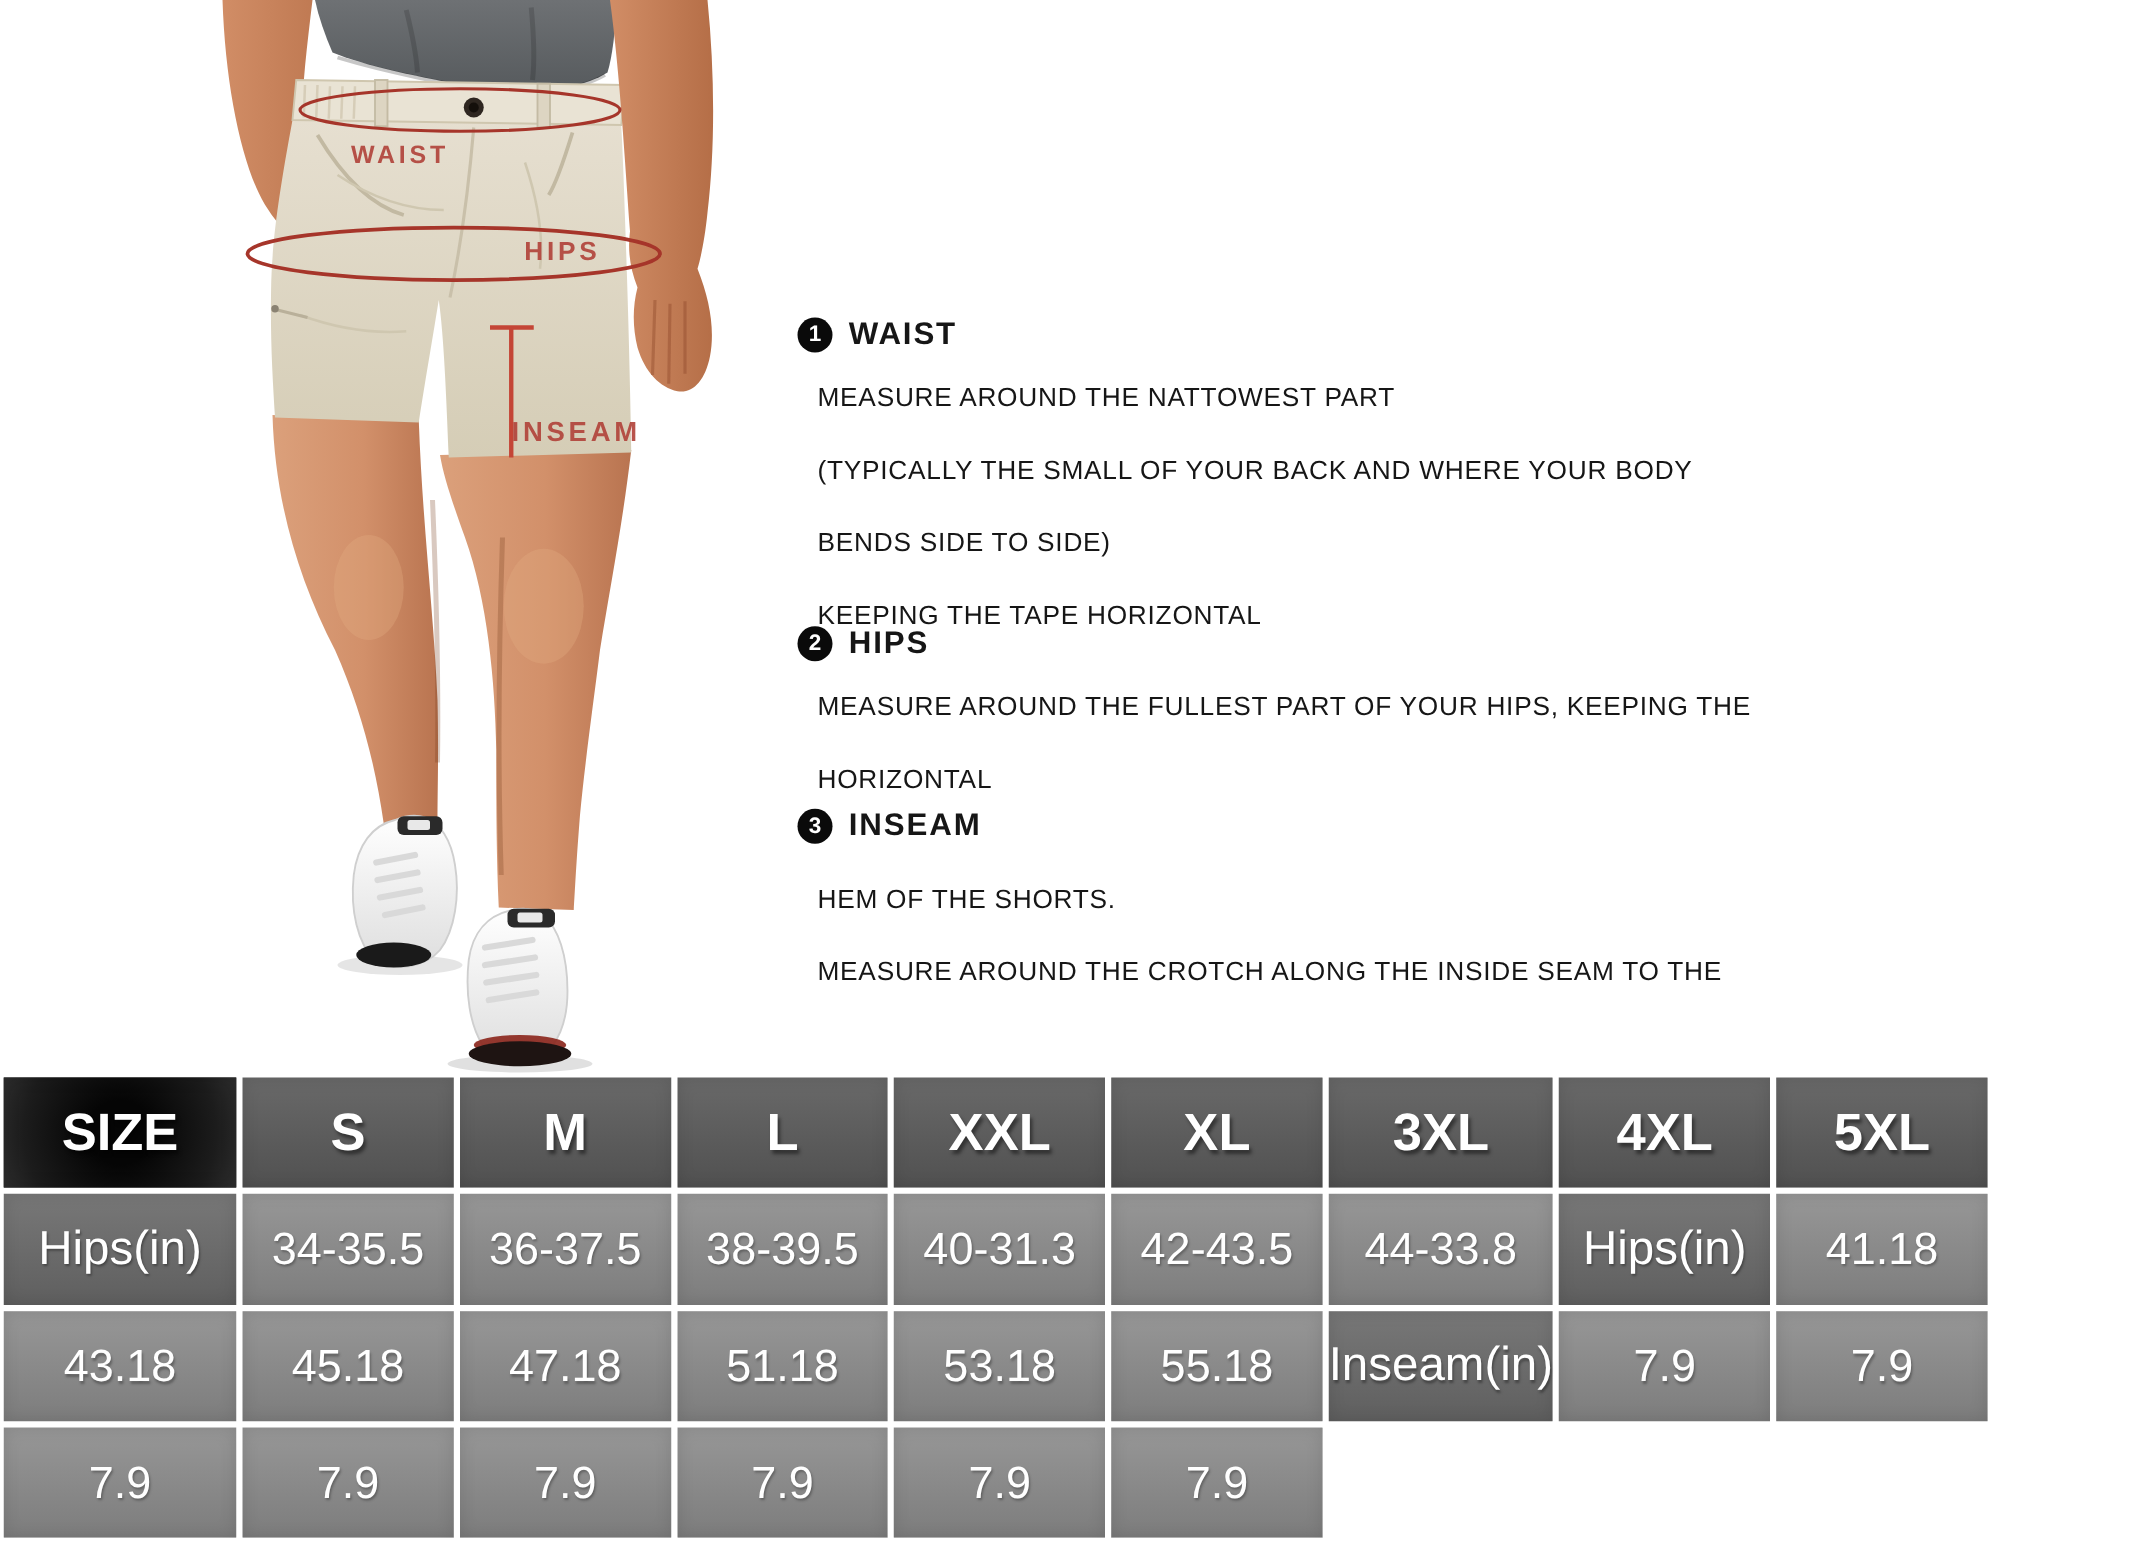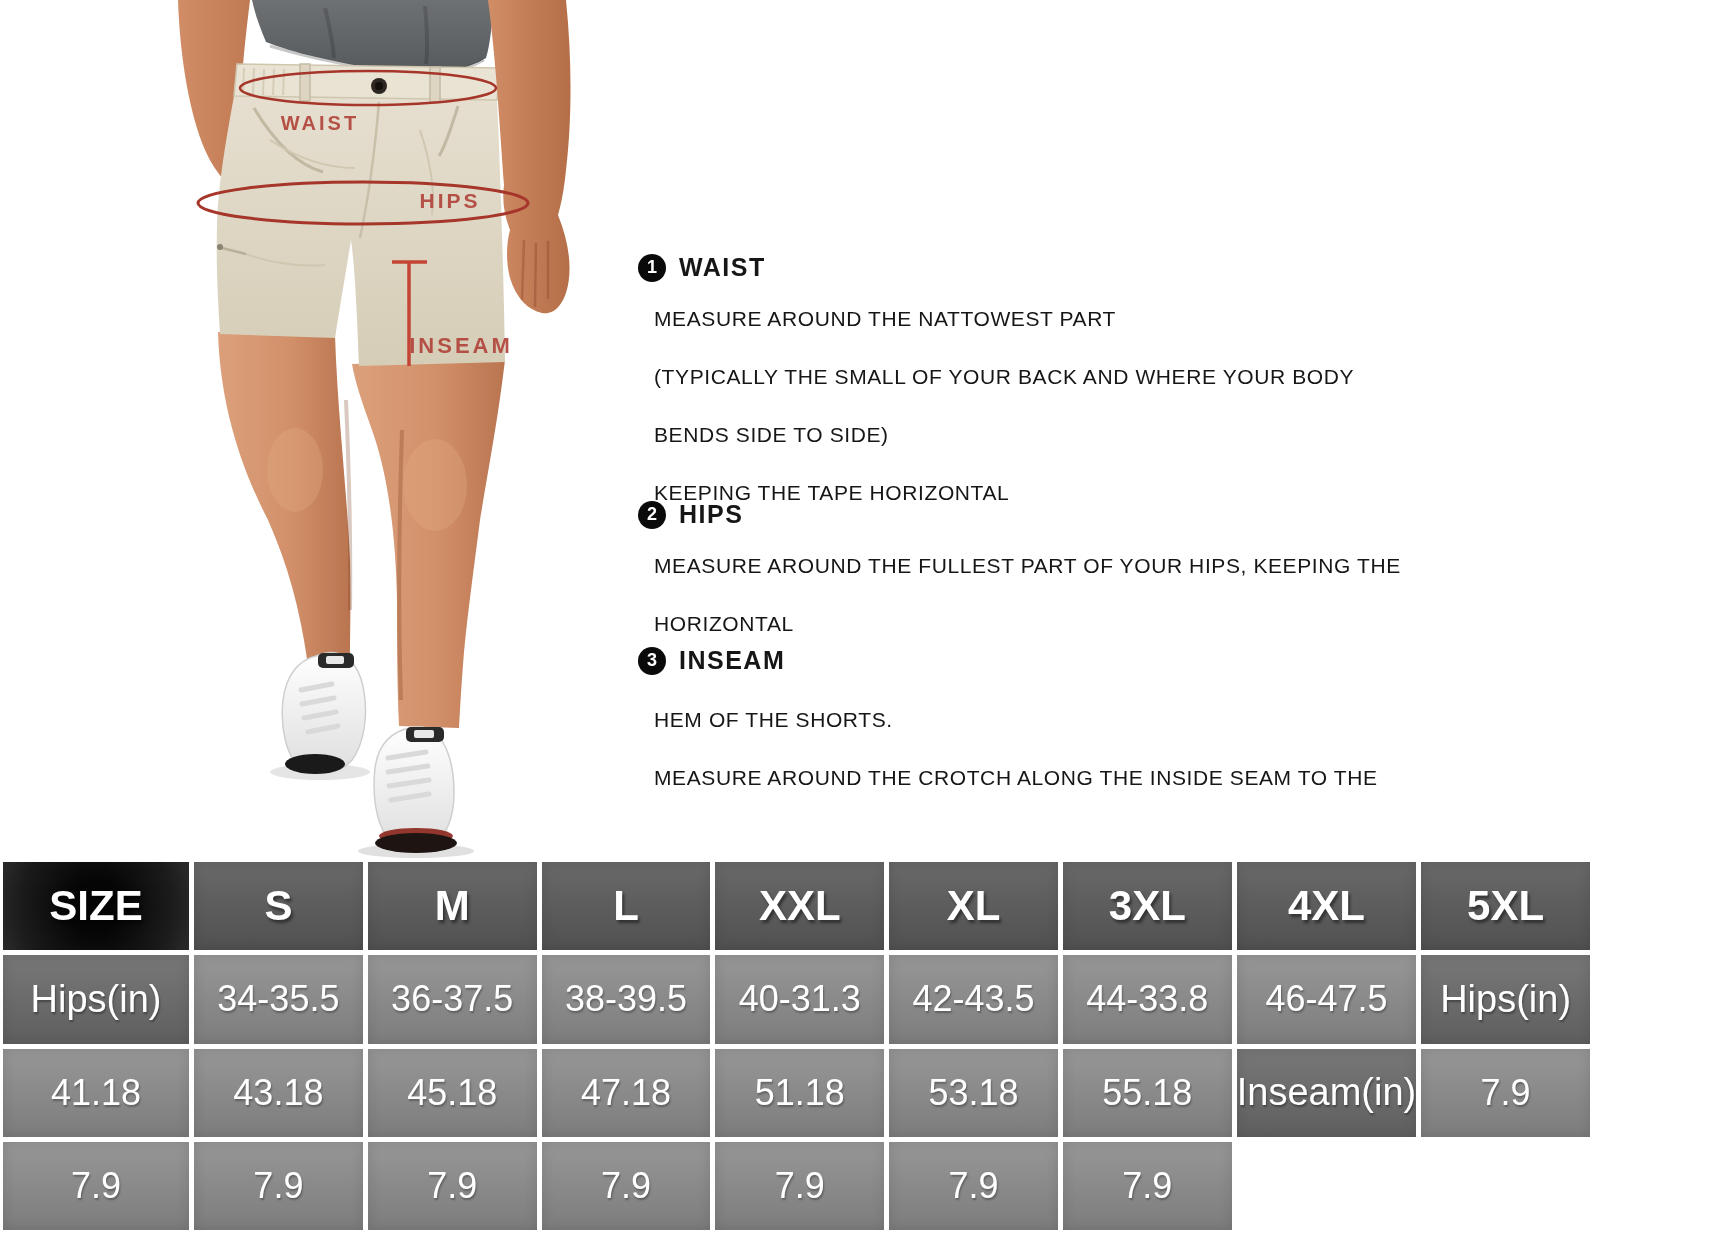--- a/index.html
+++ b/index.html
@@ -192,21 +192,20 @@
     <div class="cell th">4XL</div>
     <div class="cell th">5XL</div>
 
     <div class="cell rl">Hips(in)</div>
     <div class="cell val">34-35.5</div>
     <div class="cell val">36-37.5</div>
     <div class="cell val">38-39.5</div>
     <div class="cell val">40-31.3</div>
     <div class="cell val">42-43.5</div>
     <div class="cell val">44-33.8</div>
-    <div class="cell val">46-47.5</div>
 
     <div class="cell rl">Hips(in)</div>
     <div class="cell val">41.18</div>
     <div class="cell val">43.18</div>
     <div class="cell val">45.18</div>
     <div class="cell val">47.18</div>
     <div class="cell val">51.18</div>
     <div class="cell val">53.18</div>
     <div class="cell val">55.18</div>
 

